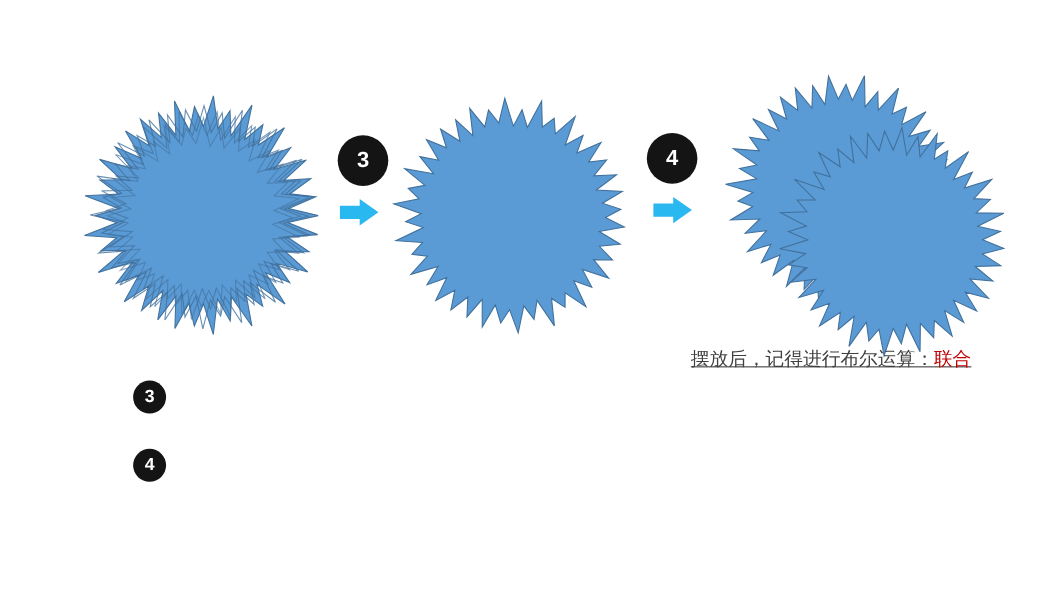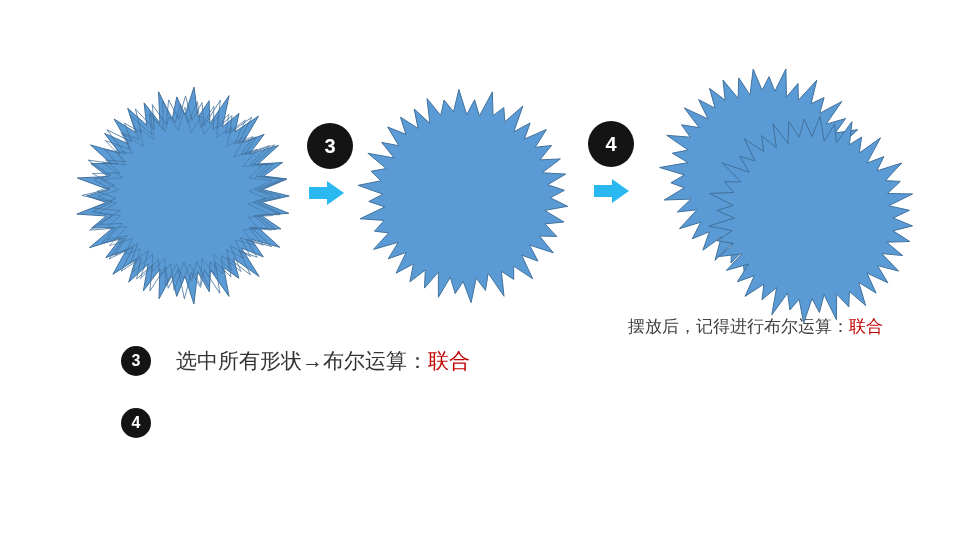--- a/index.html
+++ b/index.html
@@ -23,20 +23,21 @@
   }
   .badge.lg { width: 46px; height: 46px; font-size: 20px; }
   .badge.sm { width: 30px; height: 30px; font-size: 16px; }
   .caption {
     position: absolute;
     left: 628px; top: 315px;
     width: 320px;
     font-size: 17px;
     color: #404040;
     white-space: nowrap;
+    text-decoration: underline;
   }
   .step-row {
     position: absolute;
     display: flex;
     align-items: center;
     gap: 25px;
     color: #333333;
     font-size: 21px;
     white-space: nowrap;
   }
@@ -63,20 +64,19 @@
   <div class="badge lg" style="left:307px; top:123px;">3</div>
 
   <div class="badge lg" style="left:588px; top:121px;">4</div>
 
   <div class="caption">
     <span>摆放后，记得进行布尔运算：</span><span class="red">联合</span>
   </div>
 
   <div class="step-row" style="left:121px; top:346px;">
     <span class="badge sm">3</span>
-    <span><span>选中所有形状→布尔运算：</span><span class="red">联合</span></span>
   </div>
 
   <div class="step-row" style="left:121px; top:408px;">
     <span class="badge sm">4</span>
   </div>
 
 </div>
 
 </body></html>

